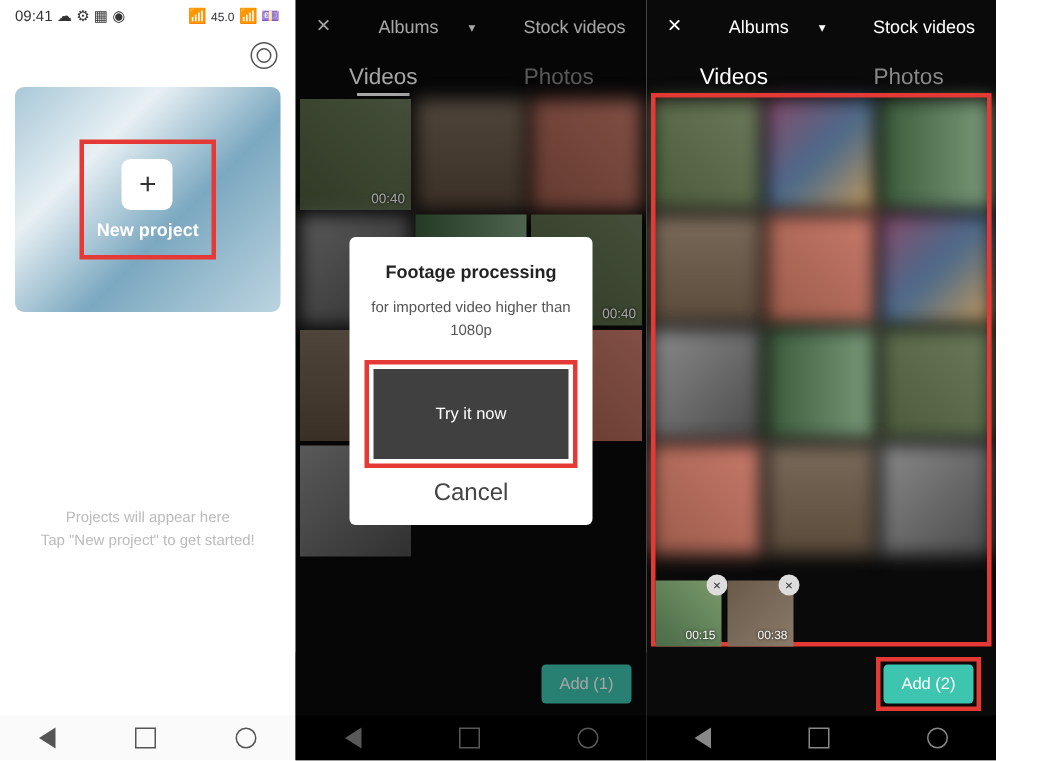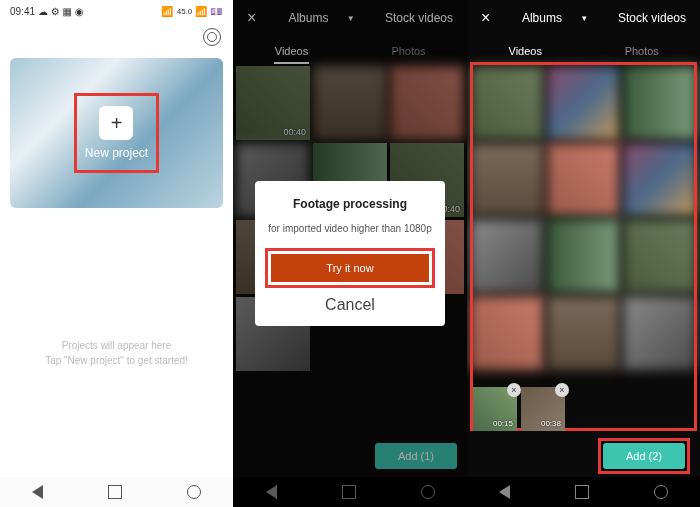--- a/index.html
+++ b/index.html
@@ -1,76 +1,76 @@
 <!DOCTYPE html>
 <html><head>
 <meta charset="utf-8">
 <style>
 *{margin:0;padding:0;box-sizing:border-box;font-family:-apple-system,Helvetica,Arial,sans-serif}
 body{width:700px;height:507px;background:#fff;display:flex}
 .screen{position:relative;height:507px;overflow:hidden}
-.screen1{width:233px;background:#fff}
+.screen1{width:197px;background:#fff}
 .screen2{width:234px;background:#0a0a0a}
 .screen3{width:233px;background:#0a0a0a}
 
 
 .status-bar{height:22px;display:flex;justify-content:space-between;align-items:center;padding:0 10px;font-size:10px;color:#333}
 .status-left,.status-right{display:flex;gap:3px;align-items:center}
 .status-icon{font-size:10px}
 .gear-row{display:flex;justify-content:flex-end;padding:6px 12px}
 .gear{width:18px;height:18px;border:1.5px solid #555;border-radius:50%;position:relative}
 .gear::before{content:"";position:absolute;inset:3px;border:1.5px solid #555;border-radius:50%}
 .hero{margin:6px 10px;height:150px;border-radius:6px;background:linear-gradient(135deg,#a8c8d8 0%,#e8f0f4 30%,#7ba8c0 60%,#bcd4e0 100%);display:flex;align-items:center;justify-content:center;position:relative}
 .red-box{border:3px solid #e53935;padding:2px}
 .new-proj{display:flex;flex-direction:column;align-items:center;gap:6px;padding:8px 6px}
 .plus-tile{width:34px;height:34px;background:#fff;border-radius:6px;display:flex;align-items:center;justify-content:center;font-size:20px;color:#333;font-weight:300}
-.new-proj-label{color:#fff;font-size:12px;font-weight:400}
+.new-proj-label{color:#fff;font-size:12px;font-weight:700}
 .empty-text{text-align:center;margin-top:130px;color:#bbb;font-size:10px;line-height:1.5}
 
 
 .nav-bar{position:absolute;bottom:0;left:0;right:0;height:30px;background:#000;display:flex;justify-content:space-around;align-items:center}
 .nav-btn{width:14px;height:14px;border:1.5px solid #888}
 .nav-tri{width:0;height:0;border-top:7px solid transparent;border-bottom:7px solid transparent;border-right:11px solid #888;background:none}
 .nav-sq{}
 .nav-circ{border-radius:50%}
 .nav-bar.light{background:#fafafa}
 .nav-bar.light .nav-btn{border-color:#555}
 .nav-bar.light .nav-tri{border-right-color:#555}
 
 
 .top-bar{height:36px;display:flex;align-items:center;justify-content:space-between;padding:0 14px;color:#fff;font-size:12px}
 .top-center{display:flex;gap:20px;align-items:center}
 .chev{font-size:9px}
 .close-x{font-size:16px;font-weight:300}
-.tabs{height:30px;display:flex;color:#888;font-size:11px}
+.tabs{height:30px;display:flex;color:#888;font-size:15px}
 .tab{flex:1;display:flex;align-items:center;justify-content:center;position:relative}
 .tab.active{color:#fff}
 .tab.active::after{content:"";position:absolute;bottom:2px;left:35%;right:35%;height:2px;background:#fff}
 
 .grid{display:grid;grid-template-columns:repeat(3,1fr);gap:3px;padding:0 3px}
 .thumb{aspect-ratio:1;background:#333;position:relative;overflow:hidden}
 .dur{position:absolute;bottom:3px;right:4px;color:#fff;font-size:9px;text-shadow:0 0 2px #000}
 .t1{background:linear-gradient(45deg,#4a5a3a,#6a7a5a)}
 .t2{background:linear-gradient(135deg,#8a4a6a,#4a6a8a,#c89a5a)}
 .t3{background:linear-gradient(90deg,#3a5a3a,#7a9a7a)}
 .t4{background:linear-gradient(180deg,#7a6a5a,#5a4a3a)}
 .t5{background:linear-gradient(45deg,#9a5a4a,#c87a6a)}
 .t6{background:linear-gradient(135deg,#8a8a8a,#4a4a4a)}
 .blur{filter:blur(6px)}
 
 .modal-overlay{position:absolute;inset:0;background:rgba(0,0,0,0.35);display:flex;align-items:center;justify-content:center}
-.modal{width:190px;background:#fff;border-radius:4px;padding:16px 10px 12px;text-align:center}
+.modal{width:162px;background:#fff;border-radius:4px;padding:16px 10px 12px;text-align:center}
 .modal-title{font-size:12px;font-weight:600;color:#222;margin-bottom:10px}
 .modal-body{font-size:10px;color:#555;line-height:1.5;margin-bottom:12px}
 .red-box-btn{border:3px solid #e53935;padding:3px;margin-bottom:8px}
-.try-btn{background:#c2410c;color:#fff;font-size:11px;padding:8px 0;width:100%;border:none}
+.try-btn{background:#404040;color:#fff;font-size:11px;padding:24px 0;width:100%;border:none}
 .cancel{font-size:16px;color:#444}
 
 .add-bar{position:absolute;bottom:30px;left:0;right:0;height:42px;display:flex;align-items:center;justify-content:flex-end;padding:0 10px;background:#0a0a0a}
-.add-btn{background:#3ec5b0;color:#fff;font-size:11px;padding:7px 23px;border:none;border-radius:3px}
+.add-btn{background:#3ec5b0;color:#fff;font-size:11px;padding:7px 12px;border:none;border-radius:3px}
 .red-box-add{border:3px solid #e53935;padding:2px}
 
 
 .red-frame{position:absolute;top:62px;left:3px;right:3px;bottom:76px;border:3px solid #e53935;pointer-events:none}
 
 
 .sel-strip{position:absolute;bottom:76px;left:6px;display:flex;gap:4px}
 .sel-thumb{width:44px;height:44px;position:relative;background:#3a5a3a}
 .sel-thumb .dur{font-size:8px}
 .sel-x{position:absolute;top:-4px;right:-4px;width:14px;height:14px;background:#ddd;border-radius:50%;display:flex;align-items:center;justify-content:center;font-size:9px;color:#333}

